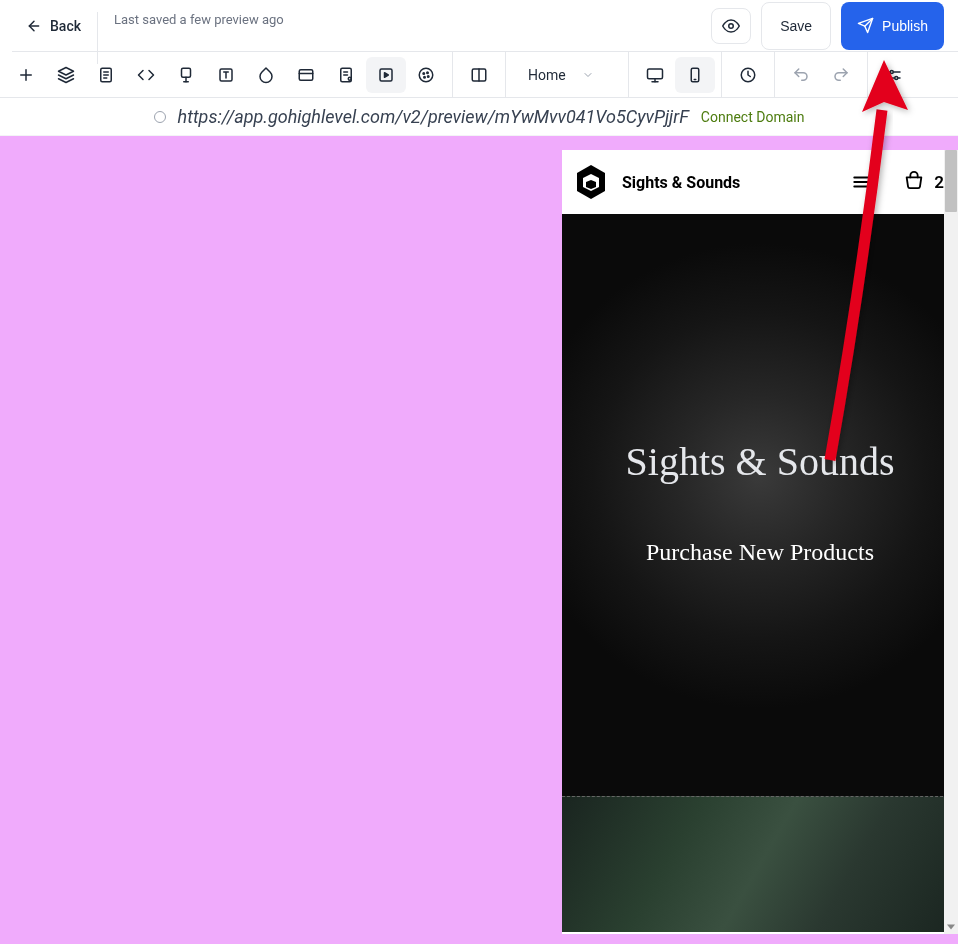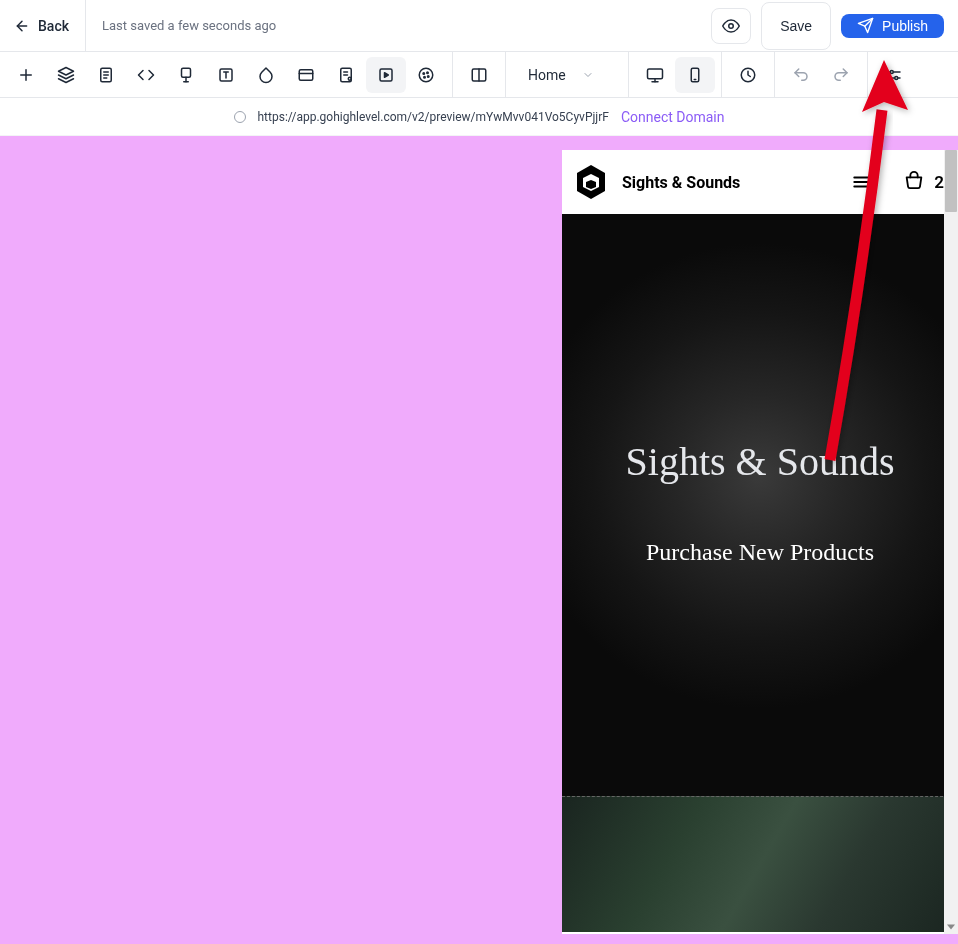--- a/index.html
+++ b/index.html
@@ -1,40 +1,40 @@
 <!DOCTYPE html>
 <html><head>
 <meta charset="utf-8">
 <style>
 * { box-sizing: border-box; margin: 0; padding: 0; }
 body { font-family: -apple-system, BlinkMacSystemFont, "Segoe UI", Roboto, sans-serif; background: #fff; width: 958px; height: 944px; overflow: hidden; position: relative; }
 
 
-.top-header { display: flex; align-items: center; height: 52px; border-bottom: 1px solid #e5e7eb; padding: 4px 14px; }
+.top-header { display: flex; height: 52px; border-bottom: 1px solid #e5e7eb; padding: 12px 14px; margin-left: 12px; }
 .back-btn { display: flex; align-items: center; gap: 8px; font-size: 14px; color: #1f2937; cursor: pointer; font-weight: 500; }
 .header-divider { width: 1px; height: 52px; background: #e5e7eb; margin: 0 16px; }
 .saved-text { font-size: 13px; color: #6b7280; }
 .header-spacer { flex: 1; }
 .header-actions { display: flex; gap: 10px; align-items: center; }
 .icon-btn { width: 40px; height: 36px; border: 1px solid #e5e7eb; border-radius: 8px; display: flex; align-items: center; justify-content: center; cursor: pointer; background: #fff; }
 .save-btn { height: 48px; padding: 0 18px; border: 1px solid #e5e7eb; border-radius: 8px; background: #fff; font-size: 14px; color: #1f2937; cursor: pointer; }
-.publish-btn { height: 24px; padding: 0 16px; border: none; border-radius: 8px; background: #2563eb; color: #fff; font-size: 14px; font-weight: 500; cursor: pointer; display: flex; align-items: center; gap: 8px; }
+.publish-btn { height: 48px; padding: 0 16px; border: none; border-radius: 8px; background: #2563eb; color: #fff; font-size: 14px; font-weight: 500; cursor: pointer; display: flex; align-items: center; gap: 8px; }
 
 
 .toolbar { display: flex; align-items: center; height: 46px; border-bottom: 1px solid #e5e7eb; }
 .toolbar-group { display: flex; align-items: center; height: 100%; border-right: 1px solid #e5e7eb; padding: 0 6px; }
 .toolbar-icon { width: 40px; height: 36px; display: flex; align-items: center; justify-content: center; cursor: pointer; border-radius: 6px; color: #1f2937; }
 .toolbar-icon.active { background: #f3f4f6; }
 .page-select { height: 36px; padding: 0 28px 0 16px; border: none; background: transparent; font-size: 14px; color: #1f2937; cursor: pointer; position: relative; display: flex; align-items: center; gap: 16px; }
 
 
 .url-bar { display: flex; align-items: center; justify-content: center; height: 38px; gap: 12px; border-bottom: 1px solid #f3f4f6; }
 .loading-circle { width: 12px; height: 12px; border: 1.5px solid #9ca3af; border-radius: 50%; }
-.url-text { font-size: 12px; color: #374151; }
-.connect-link { font-size: 14px; color: #8b5cf6; cursor: pointer; }
+.url-text { font-size: 18px; color: #374151; font-style: italic; }
+.connect-link { font-size: 14px; color: #4d7c0f; cursor: pointer; }
 
 
 .canvas-area { background: #f0abfc; height: 808px; display: flex; justify-content: flex-end; padding-top: 14px; position: relative; }
 .device-frame { width: 396px; height: 784px; background: #fff; position: relative; overflow: hidden; }
 .device-scrollbar { position: absolute; right: 0; top: 0; width: 14px; height: 100%; background: #f1f1f1; }
 .device-scrollbar-thumb { position: absolute; right: 1px; top: 0; width: 12px; height: 62px; background: #c1c1c1; border-radius: 1px; }
 .device-scrollbar-btn { position: absolute; right: 0; bottom: 0; width: 14px; height: 14px; display: flex; align-items: center; justify-content: center; }
 
 
 .site-header { display: flex; align-items: center; height: 64px; padding: 0 14px 0 12px; gap: 14px; background: #fff; }
@@ -65,21 +65,21 @@
 
 <div class="top-header">
   <div class="back-btn">
     <svg width="16" height="16" viewBox="0 0 24 24" fill="none" stroke="#1f2937" stroke-width="2.2" stroke-linecap="round" stroke-linejoin="round">
         <line x1="19" y1="12" x2="5" y2="12"></line>
         <polyline points="12 19 5 12 12 5"></polyline>
       </svg>
     <span>Back</span>
   </div>
   <div class="header-divider"></div>
-  <div class="saved-text">Last saved a few seconds ago</div>
+  <div class="saved-text">Last saved a few preview ago</div>
   <div class="header-spacer"></div>
   <div class="header-actions">
     <div class="icon-btn">
       <svg width="18" height="18" viewBox="0 0 24 24" fill="none" stroke="#1f2937" stroke-width="2" stroke-linecap="round" stroke-linejoin="round">
           <path d="M1 12s4-8 11-8 11 8 11 8-4 8-11 8-11-8-11-8z"></path>
           <circle cx="12" cy="12" r="3"></circle>
         </svg>
     </div>
     <button class="save-btn">Save</button>
     <button class="publish-btn">

